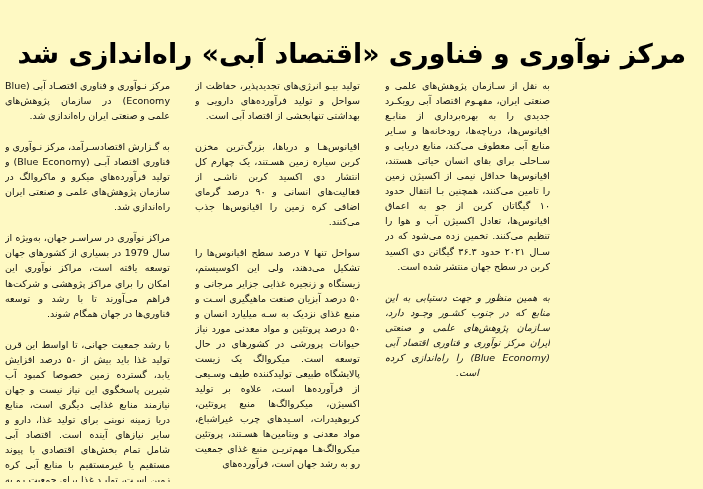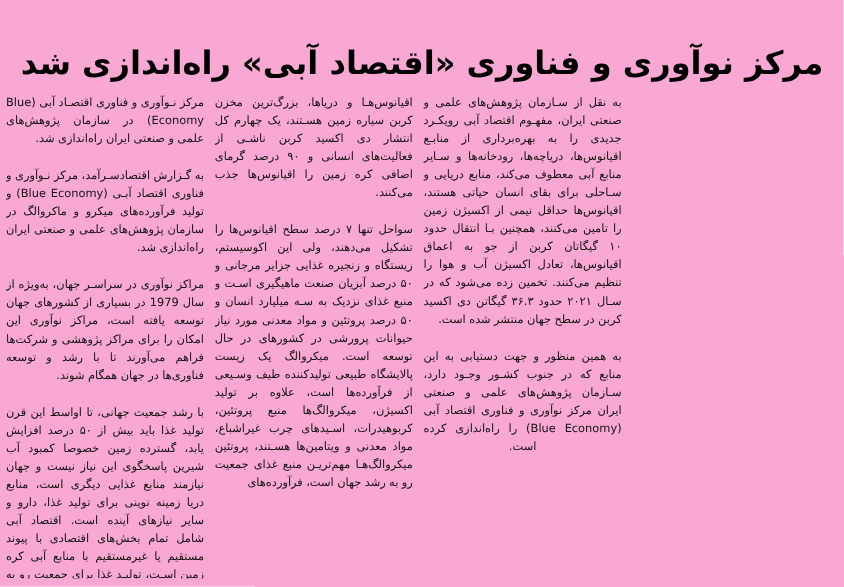--- a/index.html
+++ b/index.html
@@ -13,21 +13,21 @@
     overflow: hidden;
     font-family: "DejaVu Sans", "Liberation Sans", sans-serif;
     color: #101010;
   }
   .page {
     position: relative;
     width: 703px;
     height: 489px;
     box-sizing: border-box;
     padding: 0;
-    background: #f9a8d4;
+    background: #fef9c3;
   }
 
   
   .headline-wrap {
     position: absolute;
     top: 20px;
     left: 0;
     width: 703px;
     text-align: center;
   }
@@ -47,21 +47,21 @@
 
   
   .columns {
     position: absolute;
     top: 78px;
     left: 5px;
     width: 693px;
     height: 404px;
     display: flex;
     flex-direction: row-reverse;
-    gap: 9px;
+    gap: 25px;
     direction: rtl;
   }
   .col {
     width: 165px;
     flex: 0 0 165px;
     direction: rtl;
     unicode-bidi: isolate;
     text-align: justify;
     text-align-last: right;
     font-size: 9.5px;
@@ -72,20 +72,21 @@
   }
   .col p {
     margin: 0 0 0 0;
     padding: 0;
     text-align: justify;
     text-align-last: right;
     text-justify: inter-word;
   }
   .col p.last-center {
     text-align-last: center;
+    font-style: italic;
   }
   .col p + p {
     margin-top: 16px;
   }
 </style>
 </head>
 <body>
 
 <div class="page">
 
@@ -96,20 +97,21 @@
   <div class="columns">
 
     <div class="col">
       <p>مرکز نـوآوری و فناوری اقتصـاد آبی (Blue Economy) در سازمان پژوهش‌های علمی و صنعتی ایران راه‌اندازی شد.</p>
       <p>به گـزارش اقتصادسـرآمد، مرکز نـوآوری و فناوری اقتصاد آبـی (Blue Economy) و تولید فرآورده‌های میکرو و ماکروالگ در سازمان پژوهش‌های علمی و صنعتی ایران راه‌اندازی شد.</p>
       <p>مراکز نوآوری در سراسـر جهان، به‌ویژه از سال 1979 در بسیاری از کشورهای جهان توسعه یافته است، مراکز نوآوری این امکان را برای مراکز پژوهشی و شرکت‌ها فراهم می‌آورند تا با رشد و توسعه فناوری‌ها در جهان همگام شوند.</p>
       <p>با رشد جمعیت جهانی، تا اواسط این قرن تولید غذا باید بیش از ۵۰ درصد افزایش یابد، گسترده زمین خصوصا کمبود آب شیرین پاسخگوی این نیاز نیست و جهان نیازمند منابع غذایی دیگری است، منابع دریا زمینه نوینی برای تولید غذا، دارو و سایر نیازهای آینده است. اقتصاد آبی شامل تمام بخش‌های اقتصادی با پیوند مستقیم یا غیرمستقیم با منابع آبی کره زمین اسـت، تولیـد غذا برای جمعیت رو به رشـد، خوراک دام، آبزی‌پروری،</p>
     </div>
 
     <div class="col">
+      <p>تولید بیـو انرژی‌های تجدیدپذیر، حفاظت از سواحل و تولید فرآورده‌های دارویی و بهداشتی تنهابخشی از اقتصاد آبی است.</p>
       <p>اقیانوس‌هـا و دریاها، بزرگ‌ترین مخزن کربن سیاره زمین هسـتند، یک چهارم کل انتشار دی اکسید کربن ناشـی از فعالیت‌های انسانی و ۹۰ درصد گرمای اضافی کره زمین را اقیانوس‌ها جذب می‌کنند.</p>
       <p>سواحل تنها ۷ درصد سطح اقیانوس‌ها را تشکیل می‌دهند، ولی این اکوسیستم، زیستگاه و زنجیره غذایی جزایر مرجانی و ۵۰ درصد آبزیان صنعت ماهیگیری اسـت و منبع غذای نزدیک به سـه میلیارد انسان و ۵۰ درصد پروتئین و مواد معدنی مورد نیاز حیوانات پرورشی در کشورهای در حال توسعه است. میکروالگ یک زیست پالایشگاه طبیعی تولیدکننده طیف وسـیعی از فرآورده‌ها است، علاوه بر تولید اکسیژن، میکروالگ‌ها منبع پروتئین، کربوهیدرات، اسـیدهای چرب غیراشباع، مواد معدنی و ویتامین‌ها هسـتند، پروتئین میکروالگ‌هـا مهم‌تریـن منبع غذای جمعیت رو به رشد جهان است، فرآورده‌های</p>
     </div>
 
     <div class="col">
       <p>به نقل از سـازمان پژوهش‌های علمی و صنعتی ایران، مفهـوم اقتصاد آبی رویکـرد جدیدی را به بهره‌برداری از منابـع اقیانوس‌ها، دریاچه‌ها، رودخانه‌ها و سـایر منابع آبی معطوف می‌کند، منابع دریایی و سـاحلی برای بقای انسان حیاتی هستند، اقیانوس‌ها حداقل نیمی از اکسیژن زمین را تامین می‌کنند، همچنین بـا انتقال حدود ۱۰ گیگاتان کربن از جو به اعماق اقیانوس‌ها، تعادل اکسیژن آب و هوا را تنظیم می‌کنند. تخمین زده می‌شود که در سـال ۲۰۲۱ حدود ۳۶.۳ گیگاتن دی اکسید کربن در سطح جهان منتشر شده است.</p>
       <p class="last-center">به همین منظور و جهت دستیابی به این منابع که در جنوب کشـور وجـود دارد، سـازمان پژوهش‌های علمی و صنعتی ایران مرکز نوآوری و فناوری اقتصاد آبی (Blue Economy) را راه‌اندازی کرده است.</p>
     </div>
 
     <div class="col"></div>

